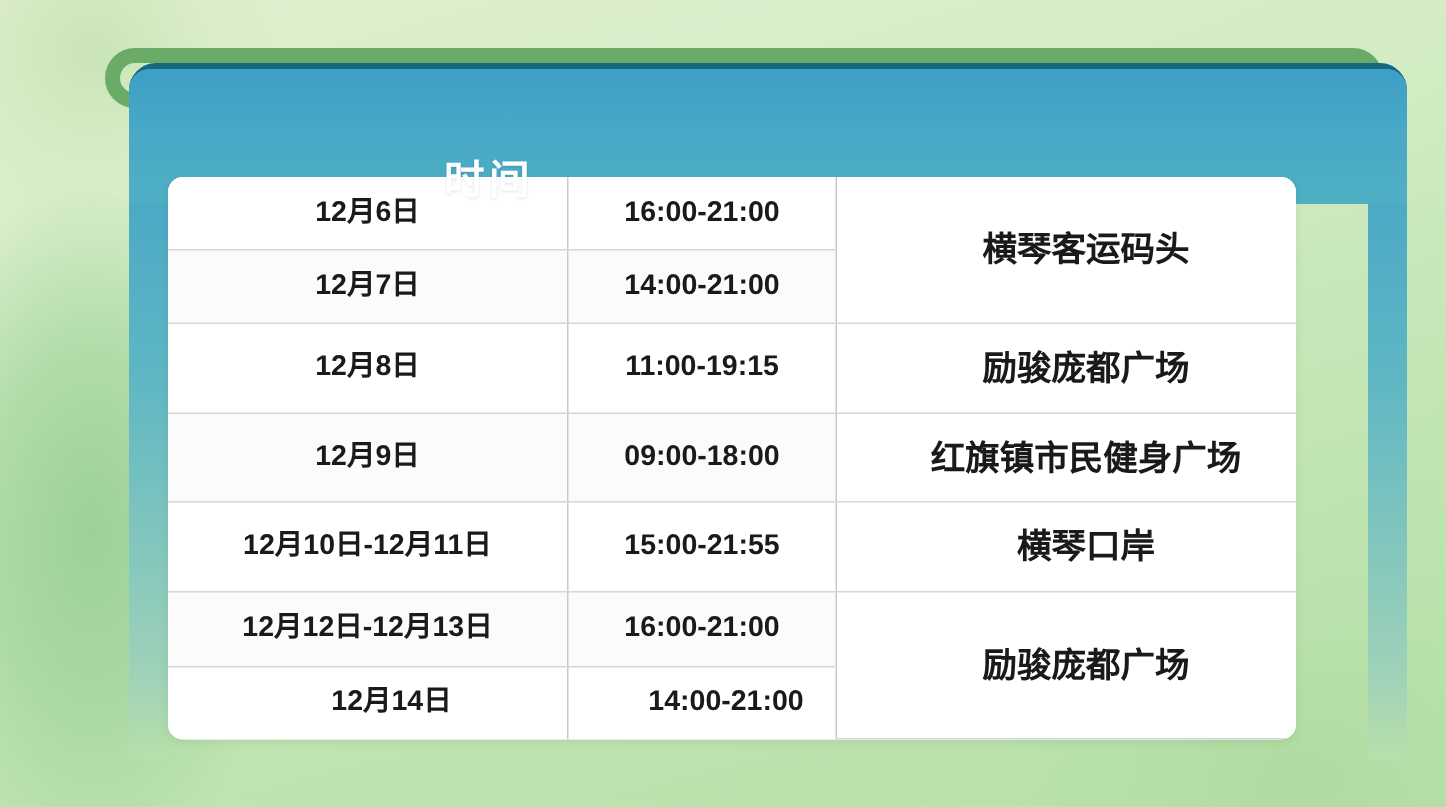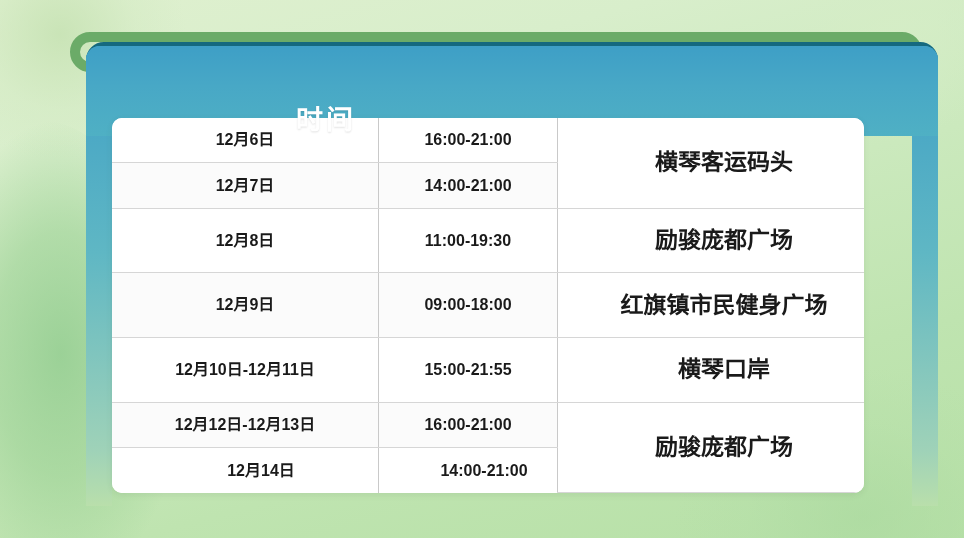--- a/index.html
+++ b/index.html
@@ -173,21 +173,21 @@
     border-collapse: collapse;
     table-layout: fixed;
   }
   table#schedule td {
     background: #ffffff;
     border-bottom: 1px solid #d6d6d6;
     border-right: 1px solid #c9c9c9;
     text-align: center;
     vertical-align: middle;
     color: #1a1a1a;
-    font-size: 16px;
+    font-size: 19px;
     font-weight: 700;
     font-family: "Liberation Sans", "DejaVu Sans", sans-serif;
     padding: 0 4px;
     white-space: nowrap;
     line-height: 1.1;
   }
   table#schedule tr:last-child td {
     border-bottom: none;
     padding-left: 36px;
   }
@@ -231,21 +231,21 @@
             <td class="col-date">12月6日</td>
             <td class="col-time">16:00-21:00</td>
             <td class="col-place" rowspan="2">横琴客运码头</td>
           </tr>
           <tr>
             <td class="col-date">12月7日</td>
             <td class="col-time">14:00-21:00</td>
           </tr>
           <tr>
             <td class="col-date">12月8日</td>
-            <td class="col-time">11:00-19:30</td>
+            <td class="col-time">11:00-19:15</td>
             <td class="col-place" rowspan="1">励骏庞都广场</td>
           </tr>
           <tr>
             <td class="col-date">12月9日</td>
             <td class="col-time">09:00-18:00</td>
             <td class="col-place" rowspan="1">红旗镇市民健身广场</td>
           </tr>
           <tr>
             <td class="col-date">12月10日-12月11日</td>
             <td class="col-time">15:00-21:55</td>

